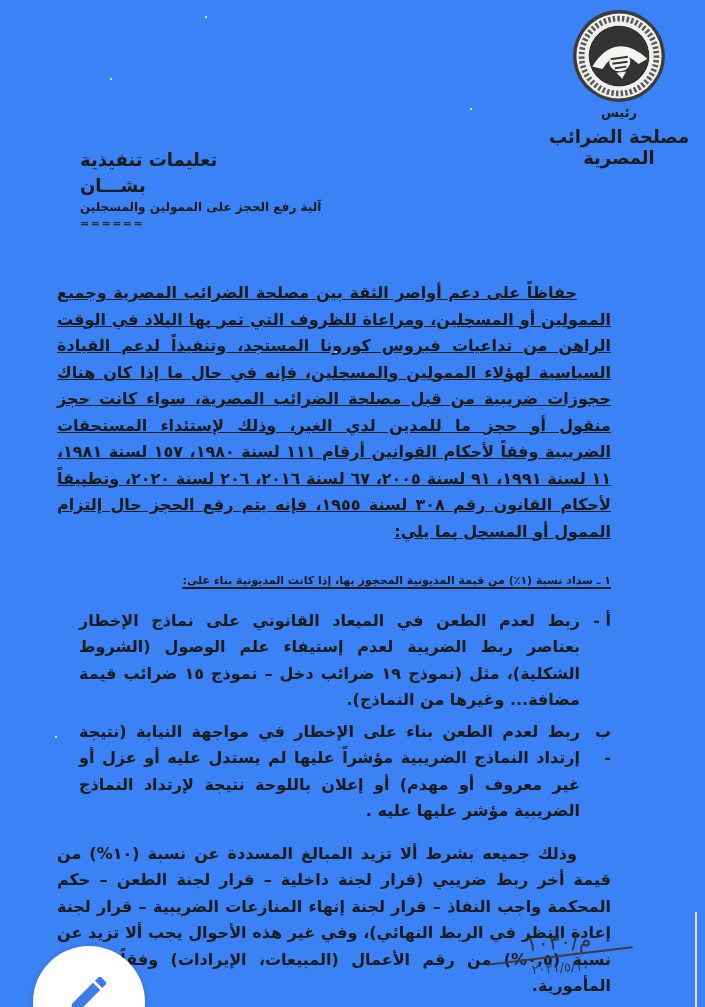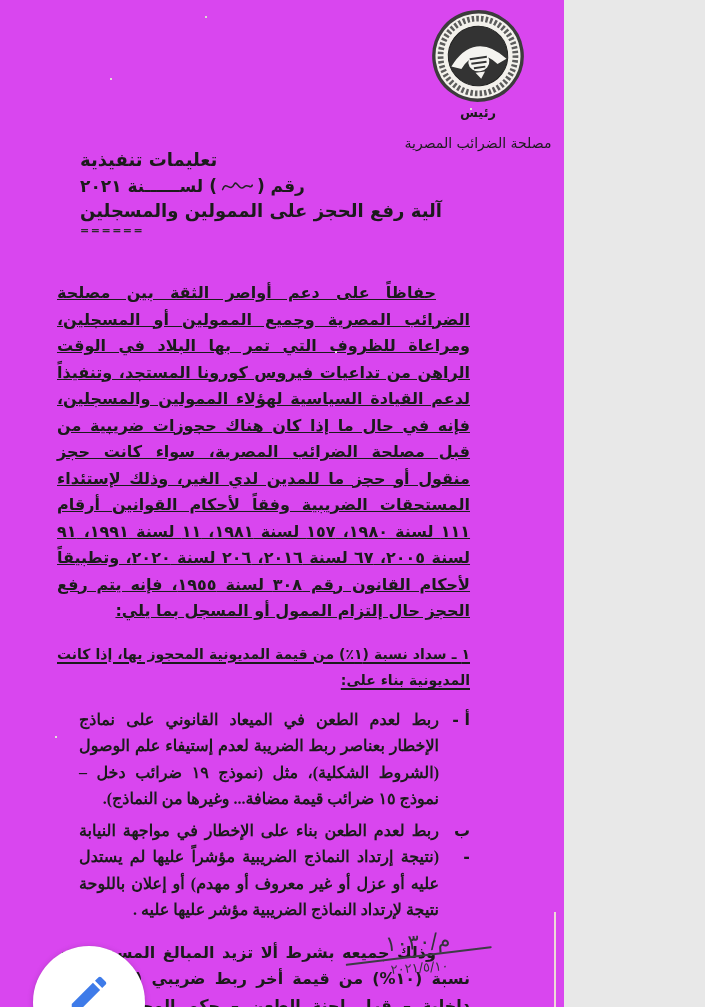--- a/index.html
+++ b/index.html
@@ -1,51 +1,51 @@
 <!DOCTYPE html>
 <html lang="ar"><head>
 <meta charset="utf-8">
 <style>
   html,body { margin:0; padding:0; background:#e8e8e8; }
   .screen {
-    position:relative; width:564px; height:1007px;
-    background:#d946ef; overflow:hidden;
+    position:relative; width:705px; height:1007px;
+    background:#3b82f6; overflow:hidden;
     font-family:"DejaVu Sans", sans-serif;
     color:#1b1b1b;
     direction:rtl;
   }
   
   .letterhead { position:absolute; top:8px; right:6px; width:160px; text-align:center; }
   .seal-svg { display:block; margin:0 auto; }
   .lh-role { font-size:13px; font-weight:700; margin-top:1px; }
-  .lh-org  { font-size:14px; font-weight:400; margin-top:15px; }
+  .lh-org  { font-size:18px; font-weight:700; margin-top:6px; }
 
   
   .title-block { position:absolute; top:149px; left:80px; right:80px; text-align:left; font-weight:700; }
   .t1 { font-size:18px; }
   .t2 { font-size:17px; margin-top:6px; }
   .t2 .scribble { vertical-align:-4px; margin:0 2px; }
   .t3 { font-size:18px; margin-top:5px; letter-spacing:1px; }
-  .t4 { font-size:18px; margin-top:4px; }
+  .t4 { font-size:12px; margin-top:4px; }
   .sep { font-size:11px; letter-spacing:1.5px; margin-top:3px; color:#2a2a2a; }
 
   
   .doc-body {
     position:absolute; top:280px; right:94px; left:57px;
     font-size:16px; line-height:26.5px; font-weight:700;
     text-align:justify;
   }
   .p1 { text-indent:34px;text-decoration:underline; }
   .h-item {
-    margin-top:16px; font-size:14px;
+    margin-top:23px; font-size:11px;
     text-decoration:underline; text-underline-offset:3px; text-decoration-thickness:1.5px;
   }
   .item { margin-top:13px; display:flex; gap:9px; padding-left:22px; }
   .item .marker { flex:0 0 auto; width:22px; }
-  .item .itext { flex:1 1 auto; text-align:justify;font-family:Liberation Serif, serif; }
+  .item .itext { flex:1 1 auto; text-align:justify; }
   .item-b { margin-top:5px; }
   .closing { margin-top:16px; text-indent:34px; }
 
   
   .handwriting {
     position:absolute; top:930px; right:58px; width:175px;
     text-align:center; color:#33333a; font-weight:400;
     transform:rotate(-4deg);
   }
   .hw-ref { font-size:21px; letter-spacing:2px; }
@@ -86,25 +86,21 @@
         <rect x="44" y="61" width="12" height="2" fill="#333333"></rect>
         <path d="M45 67 L55 67 L50 74 Z" fill="#f5f4f0"></path>
       </g>
     </svg>
     <div class="lh-role">رئيس</div>
     <div class="lh-org">مصلحة الضرائب المصرية</div>
   </div>
 
   <div class="title-block">
     <div class="t1">تعليمات تنفيذية</div>
-    <div class="t2">
-      <span>رقم (</span><svg class="scribble" width="36" height="20" viewBox="0 0 40 22">
-          <path d="M4 15 C8 4 12 19 17 9 C20 4 22 17 28 12 C32 8 35 15 37 10" fill="none" stroke="#242424" stroke-width="1.7" stroke-linecap="round"></path>
-        </svg><span>) لســــــنة ٢٠٢١</span>
-    </div>
+    <div class="t3">بشـــان</div>
     <div class="t4">آلية رفع الحجز على الممولين والمسجلين</div>
     <div class="sep">======</div>
   </div>
 
   <div class="doc-body">
     <div class="p1">حفاظاً على دعم أواصر الثقة بين مصلحة الضرائب المصرية وجميع الممولين أو المسجلين، ومراعاة للظروف التي تمر بها البلاد في الوقت الراهن من تداعيات فيروس كورونا المستجد، وتنفيذاً لدعم القيادة السياسية لهؤلاء الممولين والمسجلين، فإنه في حال ما إذا كان هناك حجوزات ضريبية من قبل مصلحة الضرائب المصرية، سواء كانت حجز منقول أو حجز ما للمدين لدي الغير، وذلك لإستئداء المستحقات الضريبية وفقاً لأحكام القوانين أرقام ١١١ لسنة ١٩٨٠، ١٥٧ لسنة ١٩٨١، ١١ لسنة ١٩٩١، ٩١ لسنة ٢٠٠٥، ٦٧ لسنة ٢٠١٦، ٢٠٦ لسنة ٢٠٢٠، وتطبيقاً لأحكام القانون رقم ٣٠٨ لسنة ١٩٥٥، فإنه يتم رفع الحجز حال إلتزام الممول أو المسجل بما يلي:</div>
 
     <div class="h-item">١ ـ سداد نسبة (١٪) من قيمة المديونية المحجوز بها، إذا كانت المديونية بناء على:</div>
 
     <div class="item item-a">

